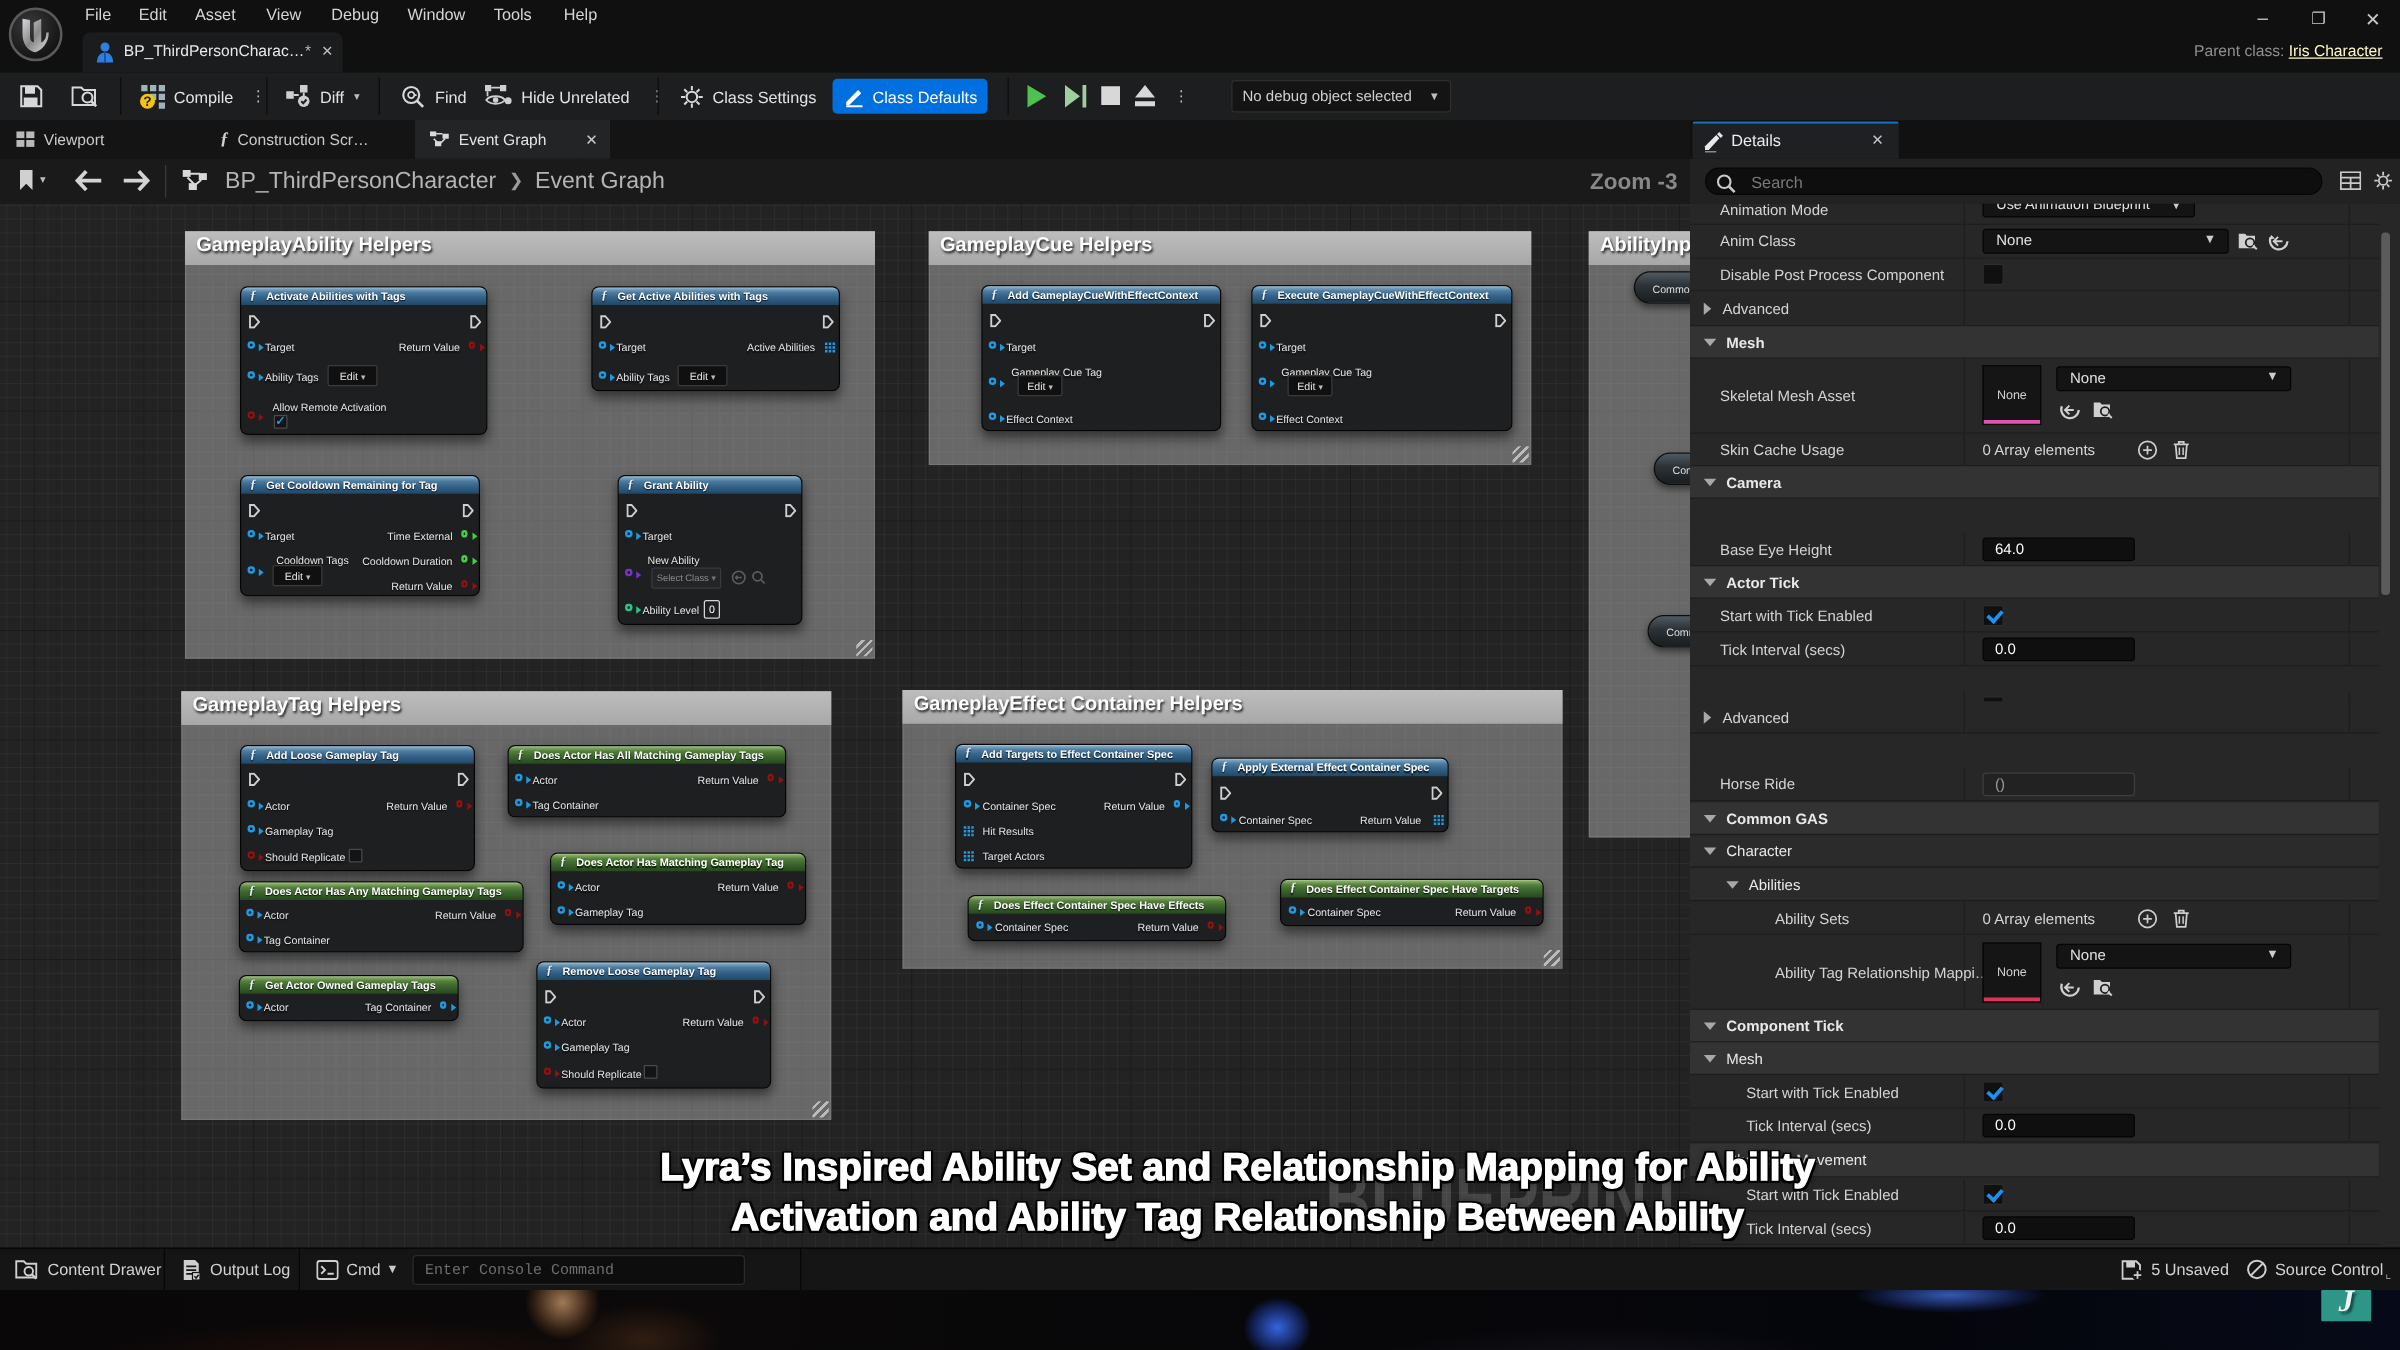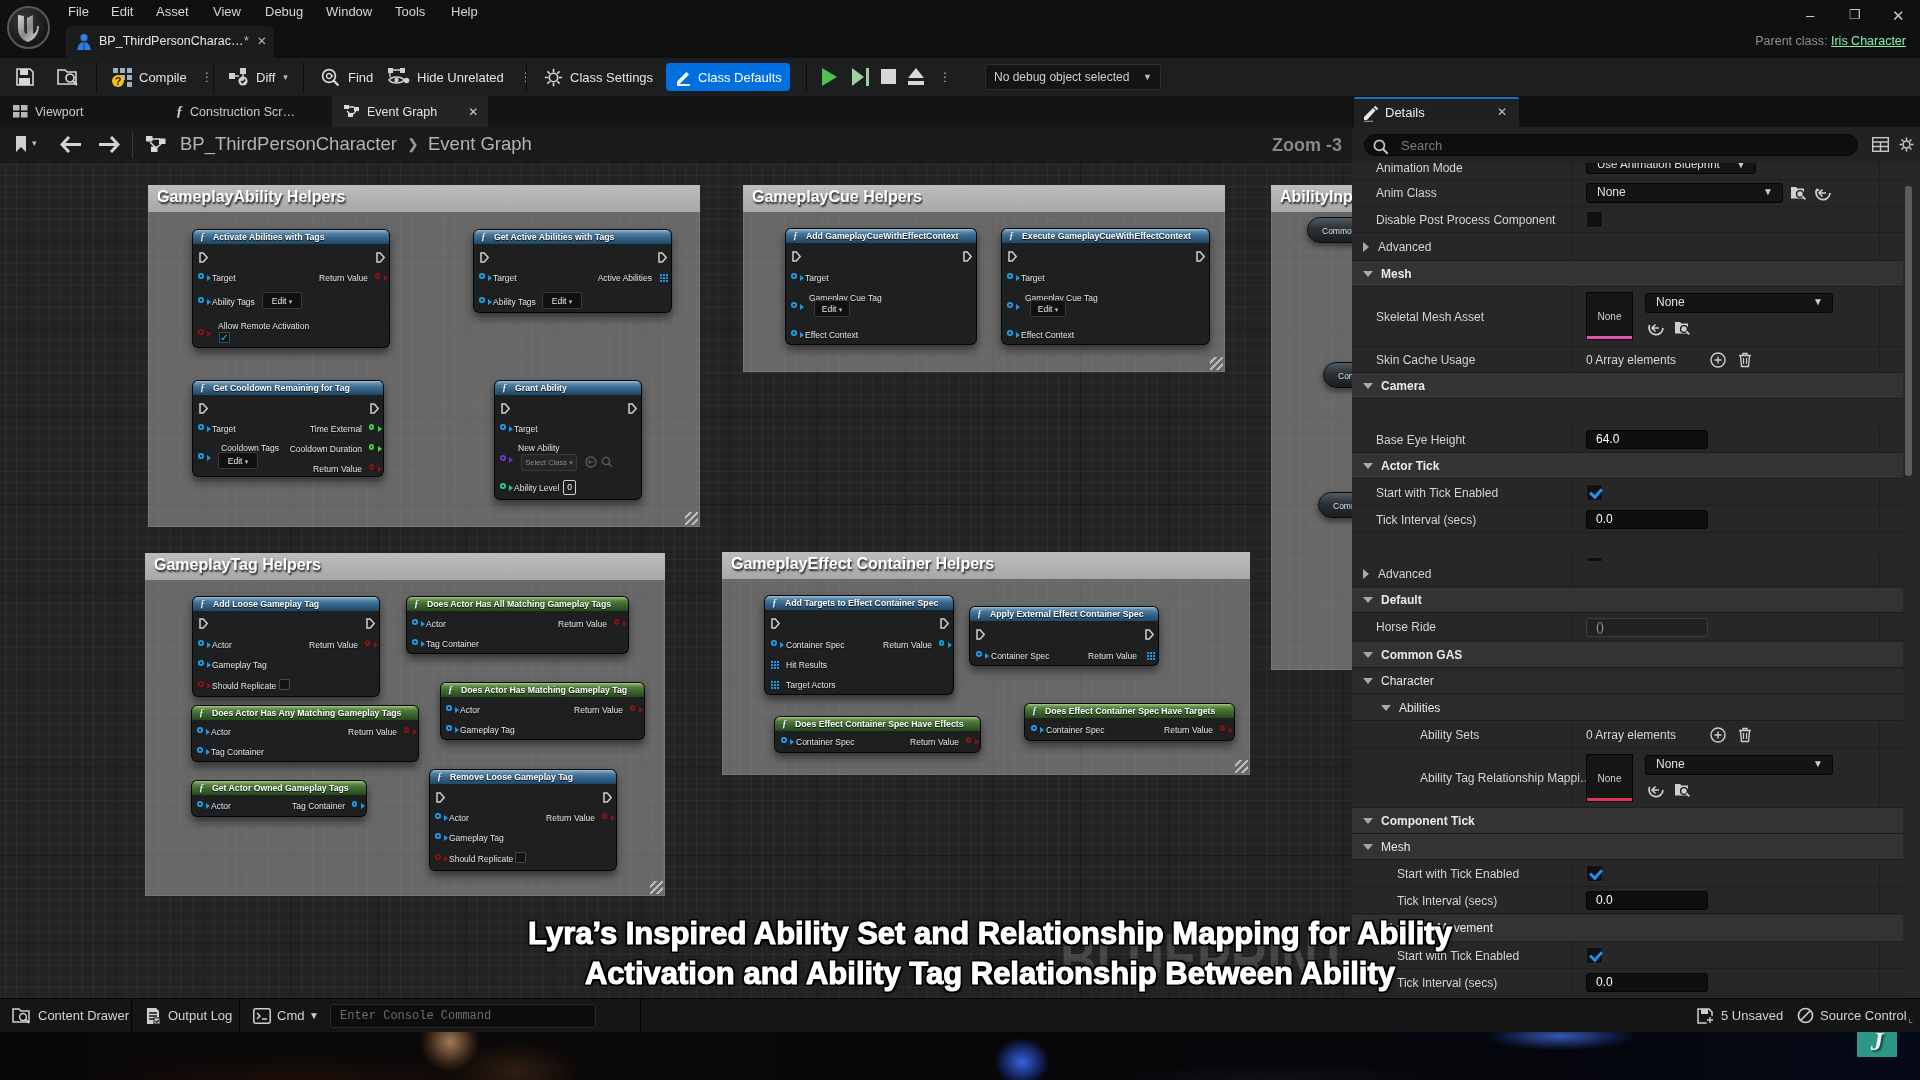--- a/index.html
+++ b/index.html
@@ -11,21 +11,21 @@
   
   #menubar { left:0; top:0; width:1920px; height:58px; background:#101011; }
   .menu { position:absolute; top:4px; font-size:13px; color:#d6d6d6; }
   #ulogo { position:absolute; left:7px; top:6px; width:43px; height:43px; border-radius:50%;
     background:radial-gradient(circle at 38% 32%, #3a3a3c, #161617 70%);
     border:2px solid #5a5a5c; }
   #assettab { position:absolute; left:66px; top:26px; width:208px; height:32px;
     background:#1b1c1d; border-radius:6px 6px 0 0; color:#e8e8e8; font-size:12.5px; }
   #wbtn { position:absolute; left:0; top:0; width:1920px; height:32px; font-size:15px; }
   #parentclass { position:absolute; right:14px; top:34px; font-size:12.5px; color:#8f8f8f; }
-  #parentclass b { color:#86efac; font-weight:normal; text-decoration:underline; }
+  #parentclass b { color:#fef9c3; font-weight:normal; text-decoration:underline; }
 
   #toolbar { left:0; top:58px; width:1920px; height:38px; background:#1d1e1f; color:#e3e3e3;
     font-size:13px; }
   .tsep { position:absolute; top:4px; width:1px; height:30px; background:#0c0c0d; }
   .titem { position:absolute; top:0; height:38px; display:flex; align-items:center; gap:6px; }
   .vdots { color:#bdbdbd; font-size:12px; letter-spacing:0; }
   #classdef { position:absolute; left:666px; top:5px; height:28px; width:124px;
     background:#0070e0; border-radius:4px; display:flex; align-items:center; gap:6px;
     padding-left:9px; color:#fff; font-size:13px; }
   #nodebug { position:absolute; left:985px; top:6px; width:176px; height:26px; background:#141415;
@@ -710,23 +710,20 @@
       <div class="drow" style="top:344px;height:26px">
           <span class="dlbl" style="left:24px">Tick Interval (secs)</span>
         <div class="dinput" style="left:234px;top:3px;width:122px;height:19px">0.0</div>
         </div>
       <div class="drow" style="top:390px;height:26px">
           <span class="dlbl" style="left:24px">Allow Tick Before Begin Play</span>
         <div class="dcheck" style="left:234px;top:4px"></div>
         </div>
       <div class="drow" style="top:398px;height:26px">
           <span class="dlbl" style="left:11px"><i class="arrow-r"></i>Advanced</span>
-        </div>
-      <div class="dcat" style="top:425px;height:25px">
-          <span class="dlbl" style="left:11px"><i class="arrow-d"></i>Default</span>
         </div>
       <div class="drow" style="top:451px;height:27px">
           <span class="dlbl" style="left:24px">Horse Ride</span>
         <div class="dinput" style="left:234px;top:4px;width:122px;height:19px;background:#222223;border-color:#3e3e3f;color:#9a9a9a">()</div>
         </div>
       <div class="dcat" style="top:479px;height:26px">
           <span class="dlbl" style="left:11px"><i class="arrow-d"></i>Common GAS</span>
         </div>
       <div class="dcat" style="top:532px;height:26px;background:#2b2b2c;font-weight:normal">
           <span class="dlbl" style="left:29px"><i class="arrow-d"></i>Abilities</span>

